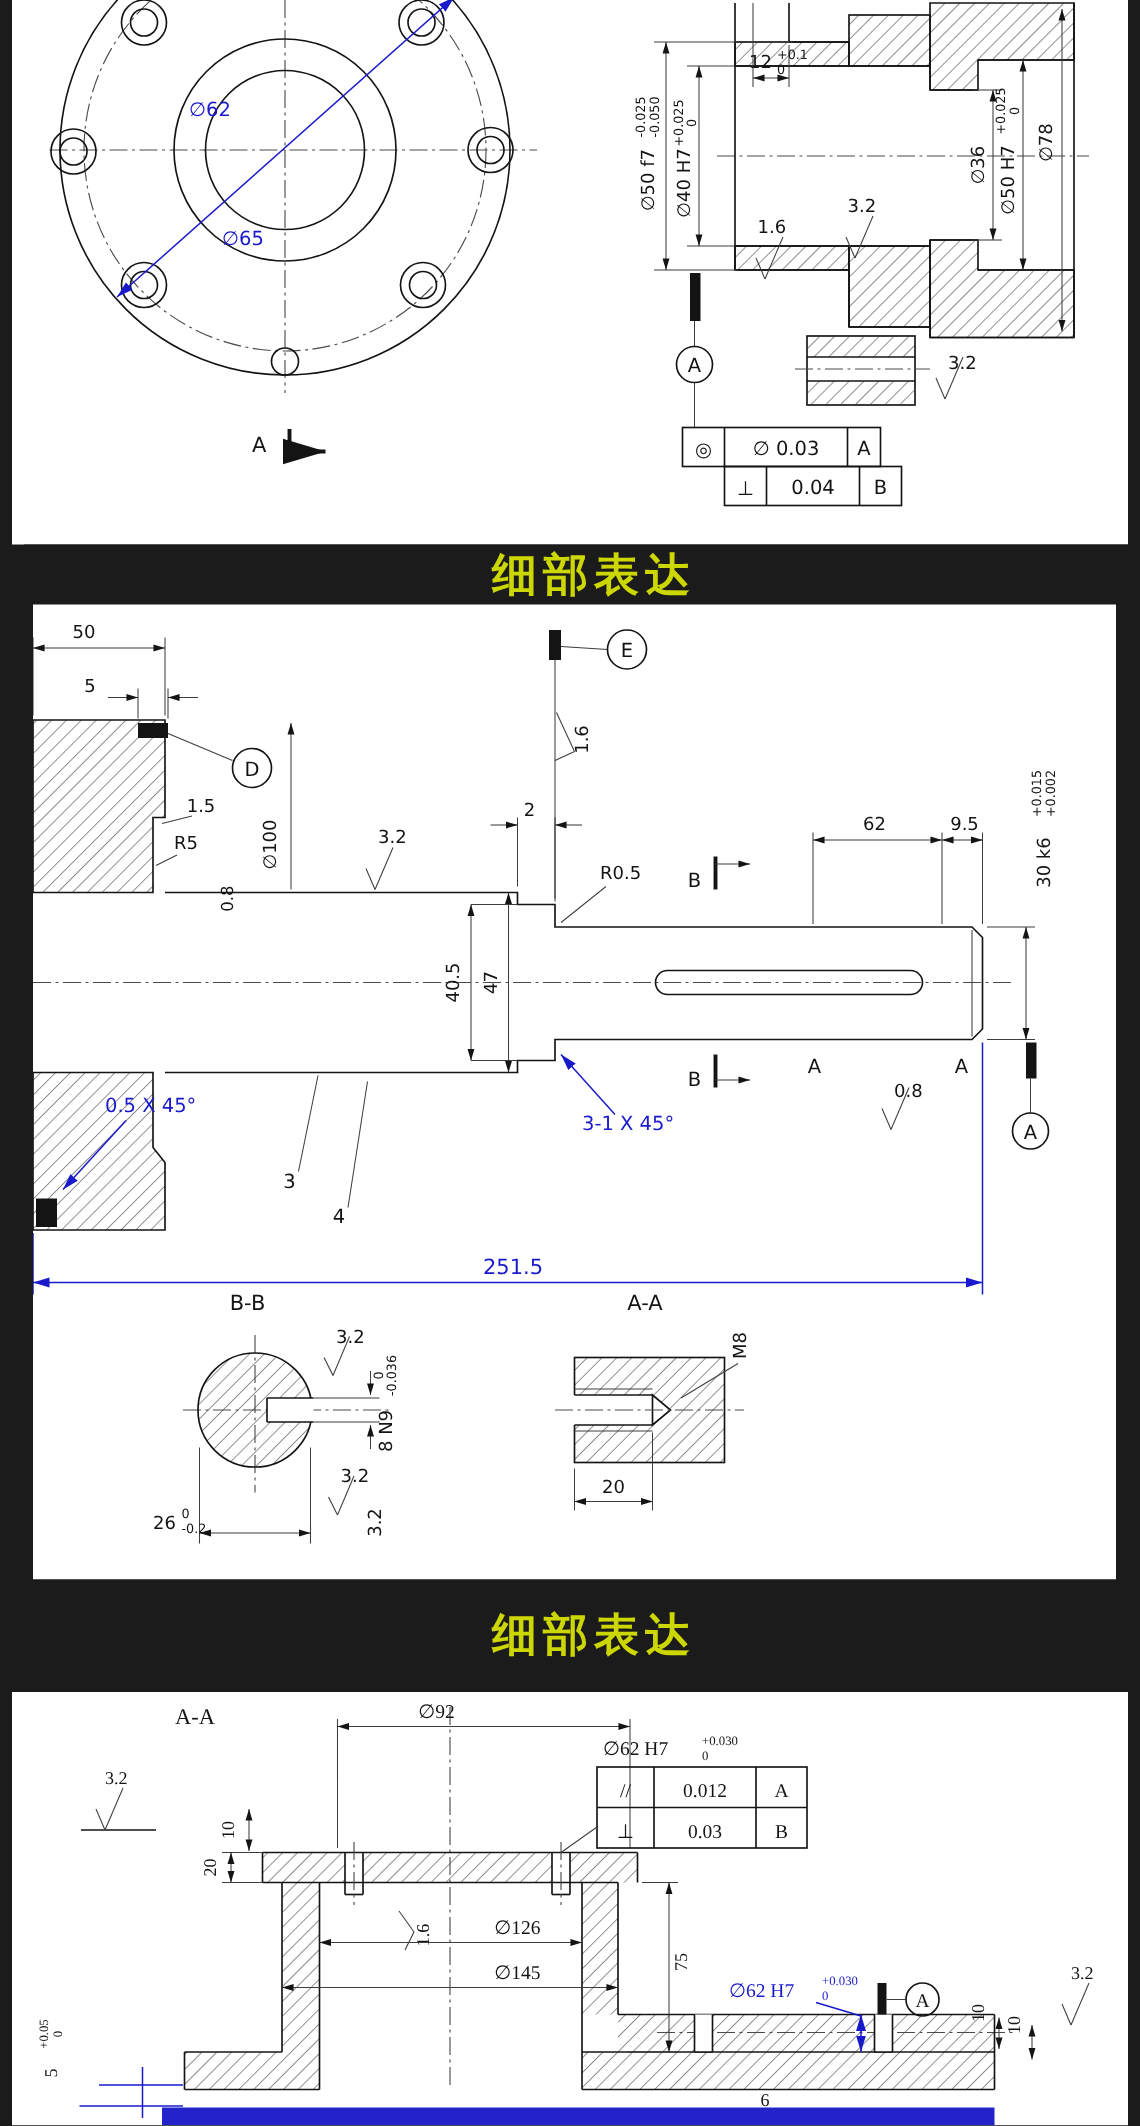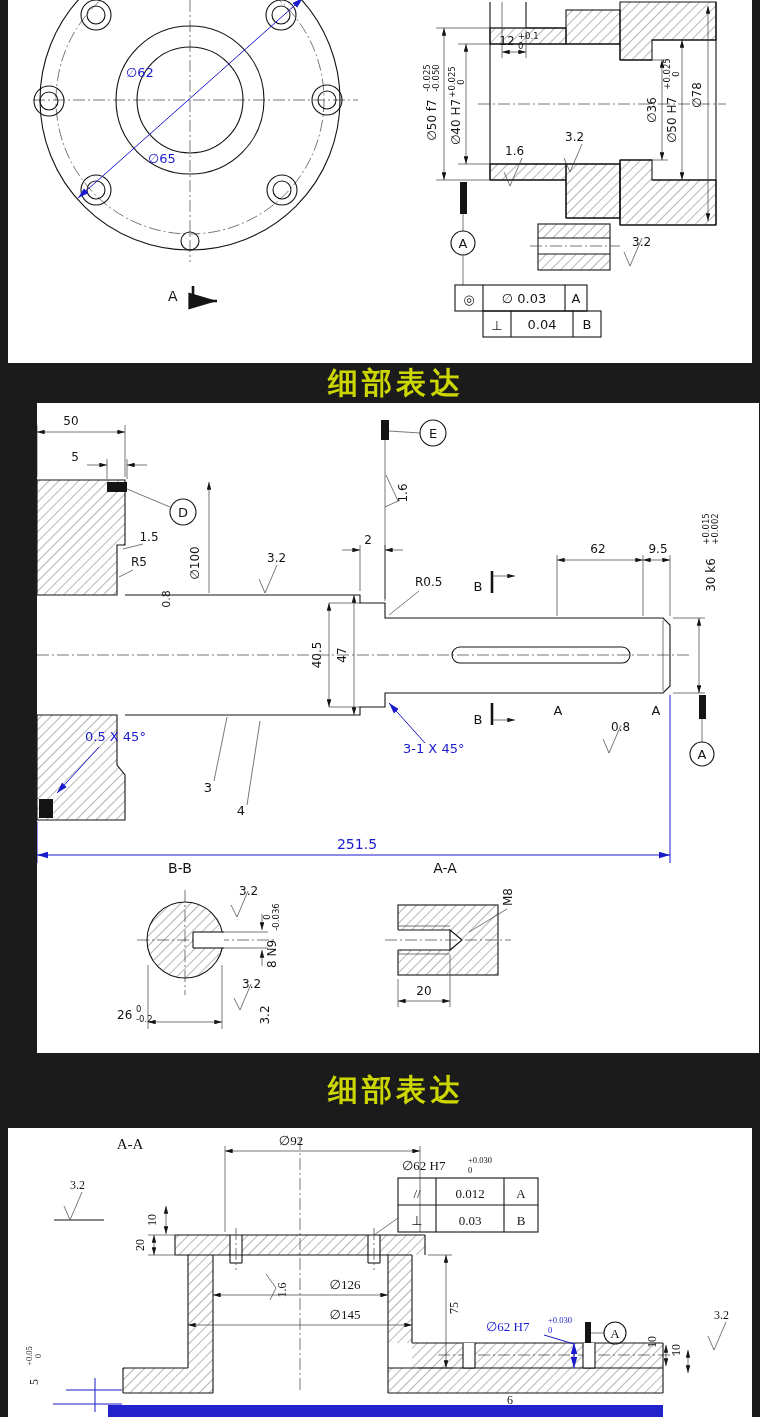--- a/index.html
+++ b/index.html
@@ -1,20 +1,20 @@
 <!DOCTYPE html>
 <html><head>
 <meta charset="utf-8">
 <style>
   html,body{margin:0;padding:0;background:#1b1b1b;}
   body{width:760px;height:1417px;position:relative;overflow:hidden;
        font-family:"DejaVu Sans",sans-serif;}
   .panel{position:absolute;background:#ffffff;}
   #p1{left:8px;top:0;width:744px;height:363px;}
-  #p2{left:37px;top:403px;width:722px;height:650px;}
+  #p2{left:22px;top:403px;width:722px;height:650px;}
   #p3{left:8px;top:1128px;width:744px;height:289px;}
   .banner{position:absolute;left:16px;width:760px;display:flex;align-items:center;
           justify-content:center;color:#ccd600;font-weight:700;font-size:30px;
           letter-spacing:4px;background:#1b1b1b;}
   #b1{top:363px;height:40px;}
   #b2{top:1053px;height:75px;}
   svg{display:block;}
   .s{stroke:#141414;stroke-width:1.1;fill:none;}
   .thin{stroke:#3d3d3d;stroke-width:0.7;fill:none;}
   .cl{stroke:#4a4a4a;stroke-width:0.75;fill:none;stroke-dasharray:12 3 2 3;}

